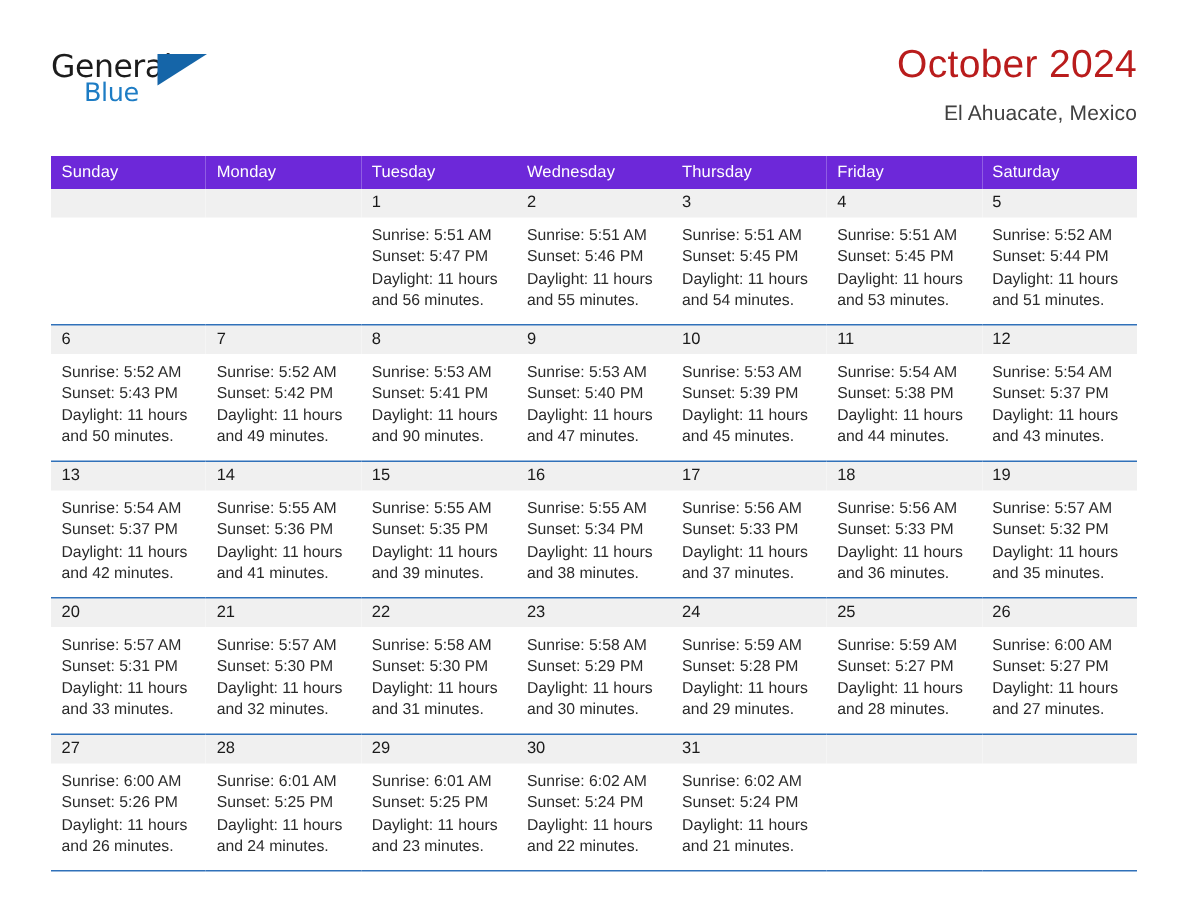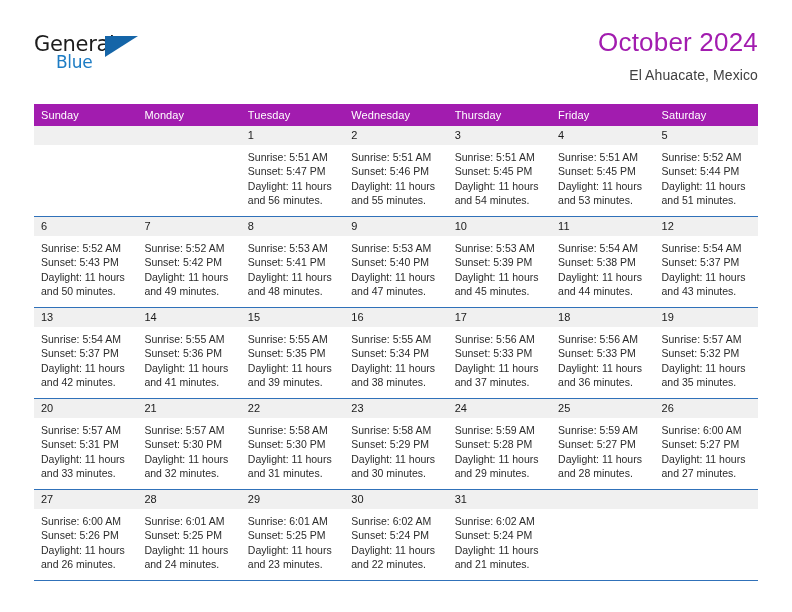--- a/index.html
+++ b/index.html
@@ -68,21 +68,21 @@
     border-bottom: 21px solid transparent;
   }
 
   .titles {
     text-align: right;
     padding-top: 2px;
   }
   .cal-title {
     font-size: 26px;
     font-weight: 400;
-    color: #a21caf;
+    color: #b91c1c;
     line-height: 1.15;
     letter-spacing: 0.2px;
   }
   .cal-subtitle {
     font-size: 14px;
     font-weight: 400;
     color: #404040;
     margin-top: 9px;
     letter-spacing: 0.1px;
   }
@@ -90,21 +90,21 @@
   
   .calendar {
     position: absolute;
     left: 34px;
     top: 104px;
     width: 724px;
     border-collapse: collapse;
     table-layout: fixed;
   }
   .calendar th {
-    background: #a21caf;
+    background: #6d28d9;
     color: #ffffff;
     font-size: 11px;
     font-weight: 400;
     text-align: left;
     padding: 5px 0 5px 7px;
     height: 20px;
     box-sizing: border-box;
     letter-spacing: 0.1px;
   }
   .calendar td {
@@ -249,21 +249,21 @@
               <div class="dl">Daylight: 11 hours</div>
               <div class="dl">and 49 minutes.</div>
             </div>
           </td>
           <td>
             <div class="daynum">8</div>
             <div class="info">
               <div>Sunrise: 5:53 AM</div>
               <div>Sunset: 5:41 PM</div>
               <div class="dl">Daylight: 11 hours</div>
-              <div class="dl">and 48 minutes.</div>
+              <div class="dl">and 90 minutes.</div>
             </div>
           </td>
           <td>
             <div class="daynum">9</div>
             <div class="info">
               <div>Sunrise: 5:53 AM</div>
               <div>Sunset: 5:40 PM</div>
               <div class="dl">Daylight: 11 hours</div>
               <div class="dl">and 47 minutes.</div>
             </div>

